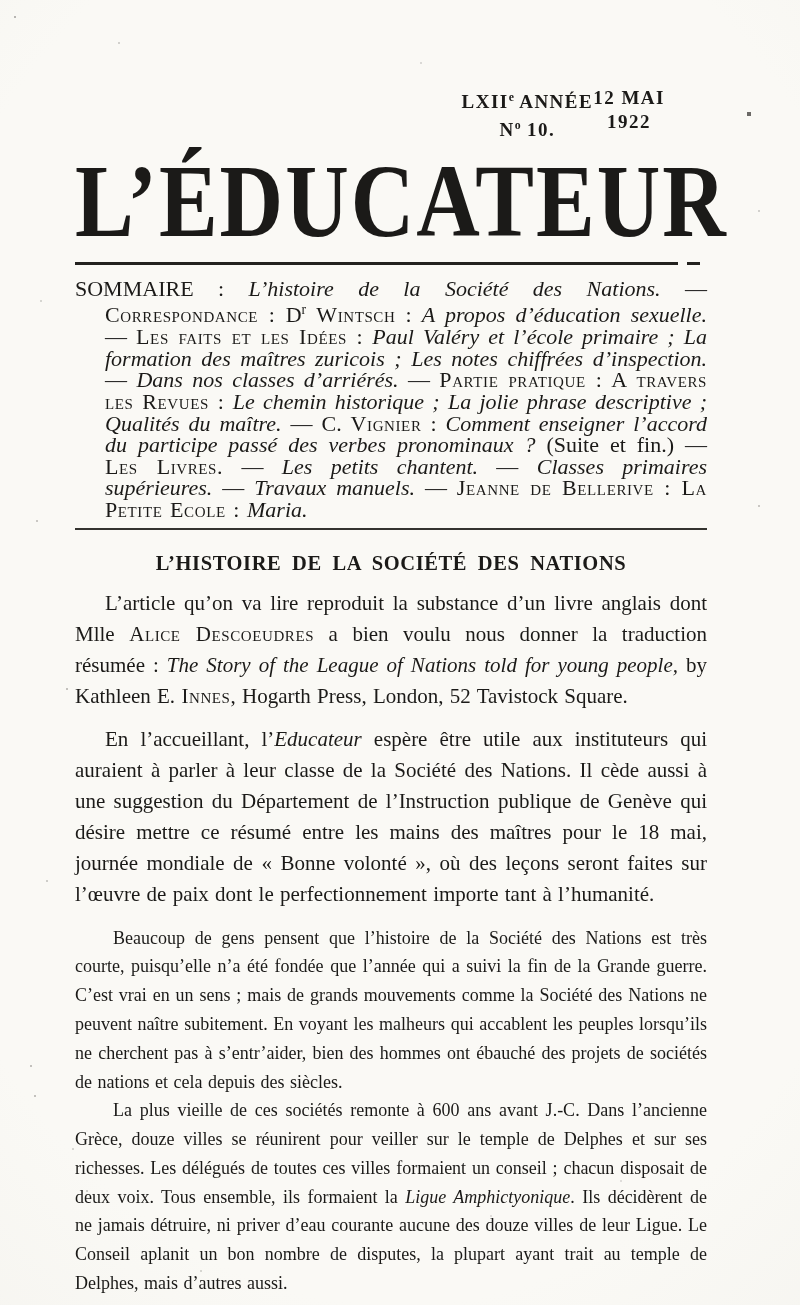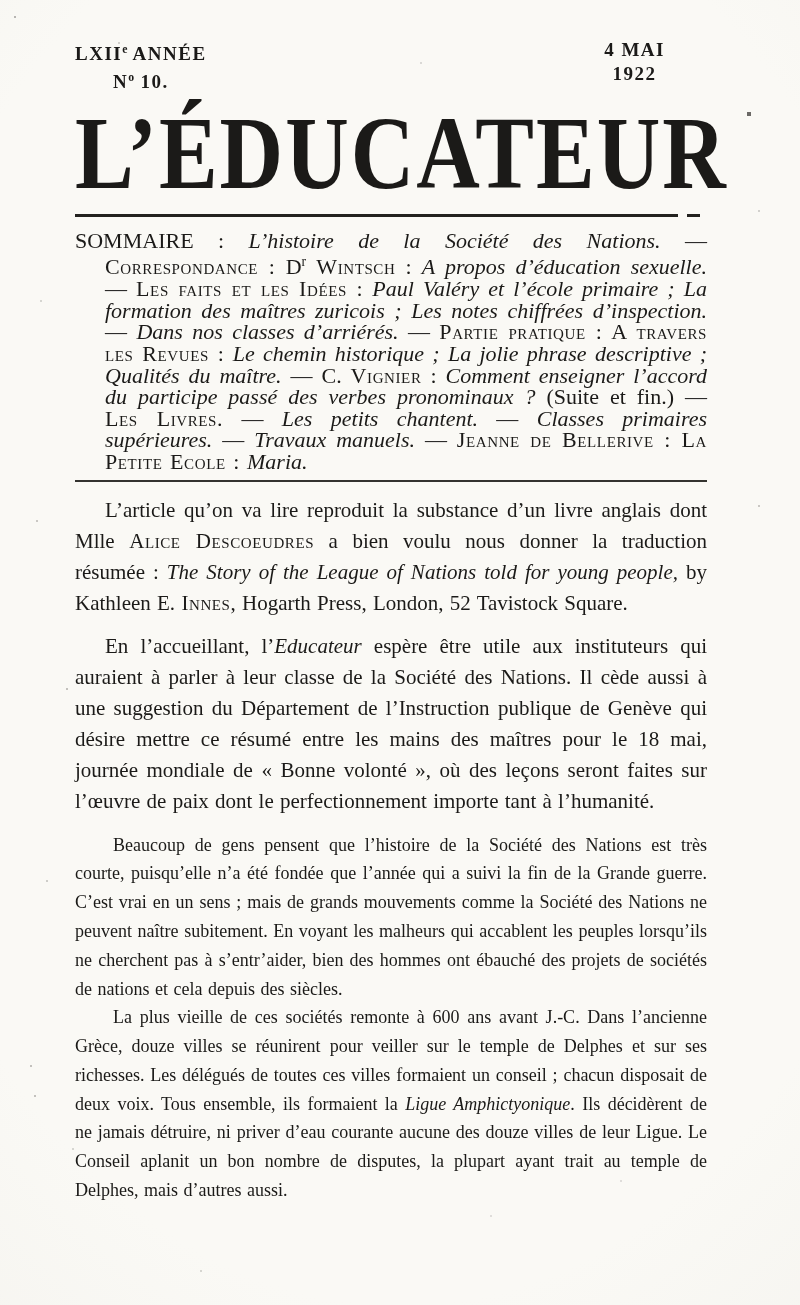--- a/index.html
+++ b/index.html
@@ -10,21 +10,21 @@
     margin: 0 auto;
     background:
       radial-gradient(ellipse 120% 100% at 50% 45%, #faf9f5 55%, #f3f2ed 85%, #ecebe5 100%);
     color: #1b1a18;
     font-family: "Liberation Serif", "DejaVu Serif", serif;
     overflow: hidden;
   }
   .content { position: absolute; left: 75px; top: 0; width: 632px; }
 
   
-  .meta-row { display: flex; justify-content: space-between; padding-top: 38px; }
+  .meta-row { display: flex; justify-content: flex-end; padding-top: 86px; }
   .meta-block { font-weight: 700; font-size: 19px; letter-spacing: 1.5px; text-align: center; line-height: 24px; }
   .meta-left { margin-left: 0; }
   .meta-right { margin-right: 42px; }
   .meta-block sup { font-size: 62%; vertical-align: super; letter-spacing: 0; }
 
   
   .masthead-title {
     margin: 14px 0 0 0;
     font-size: 88px;
     font-weight: 700;
@@ -128,39 +128,40 @@
   <div class="noise"></div>
 
   <div class="content">
 
     <div class="meta-row">
       <div class="meta-block meta-left">
         <div><span>LXII</span><sup>e</sup><span> ANNÉE</span></div>
         <div><span>N</span><sup>o</sup><span> 10.</span></div>
       </div>
       <div class="meta-block meta-right">
-        <div>4 MAI</div>
+        <div>12 MAI</div>
         <div>1922</div>
       </div>
     </div>
 
     <h1 class="masthead-title">L’ÉDUCATEUR</h1>
 
 
     <div class="rule-row rule-thick">
       <span class="line"></span>
       <span class="dash"></span>
     </div>
 
     <p class="sommaire"><span>SOMMAIRE : </span><span class="i">L’histoire de la Société des Nations.</span><span> — </span><span class="sc">Correspondance :</span><span> D</span><span class="sup">r</span><span> </span><span class="sc">Wintsch</span><span> : </span><span class="i">A propos d’éducation sexuelle.</span><span> — </span><span class="sc">Les faits et les Idées :</span><span> </span><span class="i">Paul Valéry et l’école primaire ; La formation des maîtres zuricois ; Les notes chiffrées d’inspection.</span><span> — </span><span class="i">Dans nos classes d’arriérés.</span><span> — </span><span class="sc">Partie pratique : A travers les Revues :</span><span> </span><span class="i">Le chemin historique ; La jolie phrase descriptive ; Qualités du maître.</span><span> — C. </span><span class="sc">Vignier</span><span> : </span><span class="i">Comment enseigner l’accord du participe passé des verbes pronominaux ?</span><span> (Suite et fin.) — </span><span class="sc">Les Livres.</span><span> — </span><span class="i">Les petits chantent.</span><span> — </span><span class="i">Classes primaires supérieures.</span><span> — </span><span class="i">Travaux manuels.</span><span> — </span><span class="sc">Jeanne de Bellerive : La Petite Ecole :</span><span> </span><span class="i">Maria.</span></p>
 
     <div class="rule-row rule-thin">
       <span class="line"></span>
     </div>
 
+    <h2 class="article-title">L’HISTOIRE DE LA SOCIÉTÉ DES NATIONS</h2>
 
     <p class="intro"><span>L’article qu’on va lire reproduit la substance d’un livre anglais dont Mlle </span><span class="sc">Alice Descoeudres</span><span> a bien voulu nous donner la traduction résumée : </span><span class="i">The Story of the League of Nations told for young people,</span><span> by Kathleen E. </span><span class="sc">Innes</span><span>, Hogarth Press, London, 52 Tavistock Square.</span></p>
     <p class="intro second"><span>En l’accueillant, l’</span><span class="i">Educateur</span><span> espère être utile aux instituteurs qui auraient à parler à leur classe de la Société des Nations. Il cède aussi à une suggestion du Département de l’Instruction publique de Genève qui désire mettre ce résumé entre les mains des maîtres pour le 18 mai, journée mondiale de « Bonne volonté », où des leçons seront faites sur l’œuvre de paix dont le perfectionnement importe tant à l’humanité.</span></p>
 
     <p class="body-par first"><span>Beaucoup de gens pensent que l’histoire de la Société des Nations est très courte, puisqu’elle n’a été fondée que l’année qui a suivi la fin de la Grande guerre. C’est vrai en un sens ; mais de grands mouvements comme la Société des Nations ne peuvent naître subitement. En voyant les malheurs qui accablent les peuples lorsqu’ils ne cherchent pas à s’entr’aider, bien des hommes ont ébauché des projets de sociétés de nations et cela depuis des siècles.</span></p>
     <p class="body-par"><span>La plus vieille de ces sociétés remonte à 600 ans avant J.-C. Dans l’ancienne Grèce, douze villes se réunirent pour veiller sur le temple de Delphes et sur ses richesses. Les délégués de toutes ces villes formaient un conseil ; chacun disposait de deux voix. Tous ensemble, ils formaient la </span><span class="i">Ligue Amphictyonique</span><span>. Ils décidèrent de ne jamais détruire, ni priver d’eau courante aucune des douze villes de leur Ligue. Le Conseil aplanit un bon nombre de disputes, la plupart ayant trait au temple de Delphes, mais d’autres aussi.</span></p>
 
   </div>
 </div>
 

